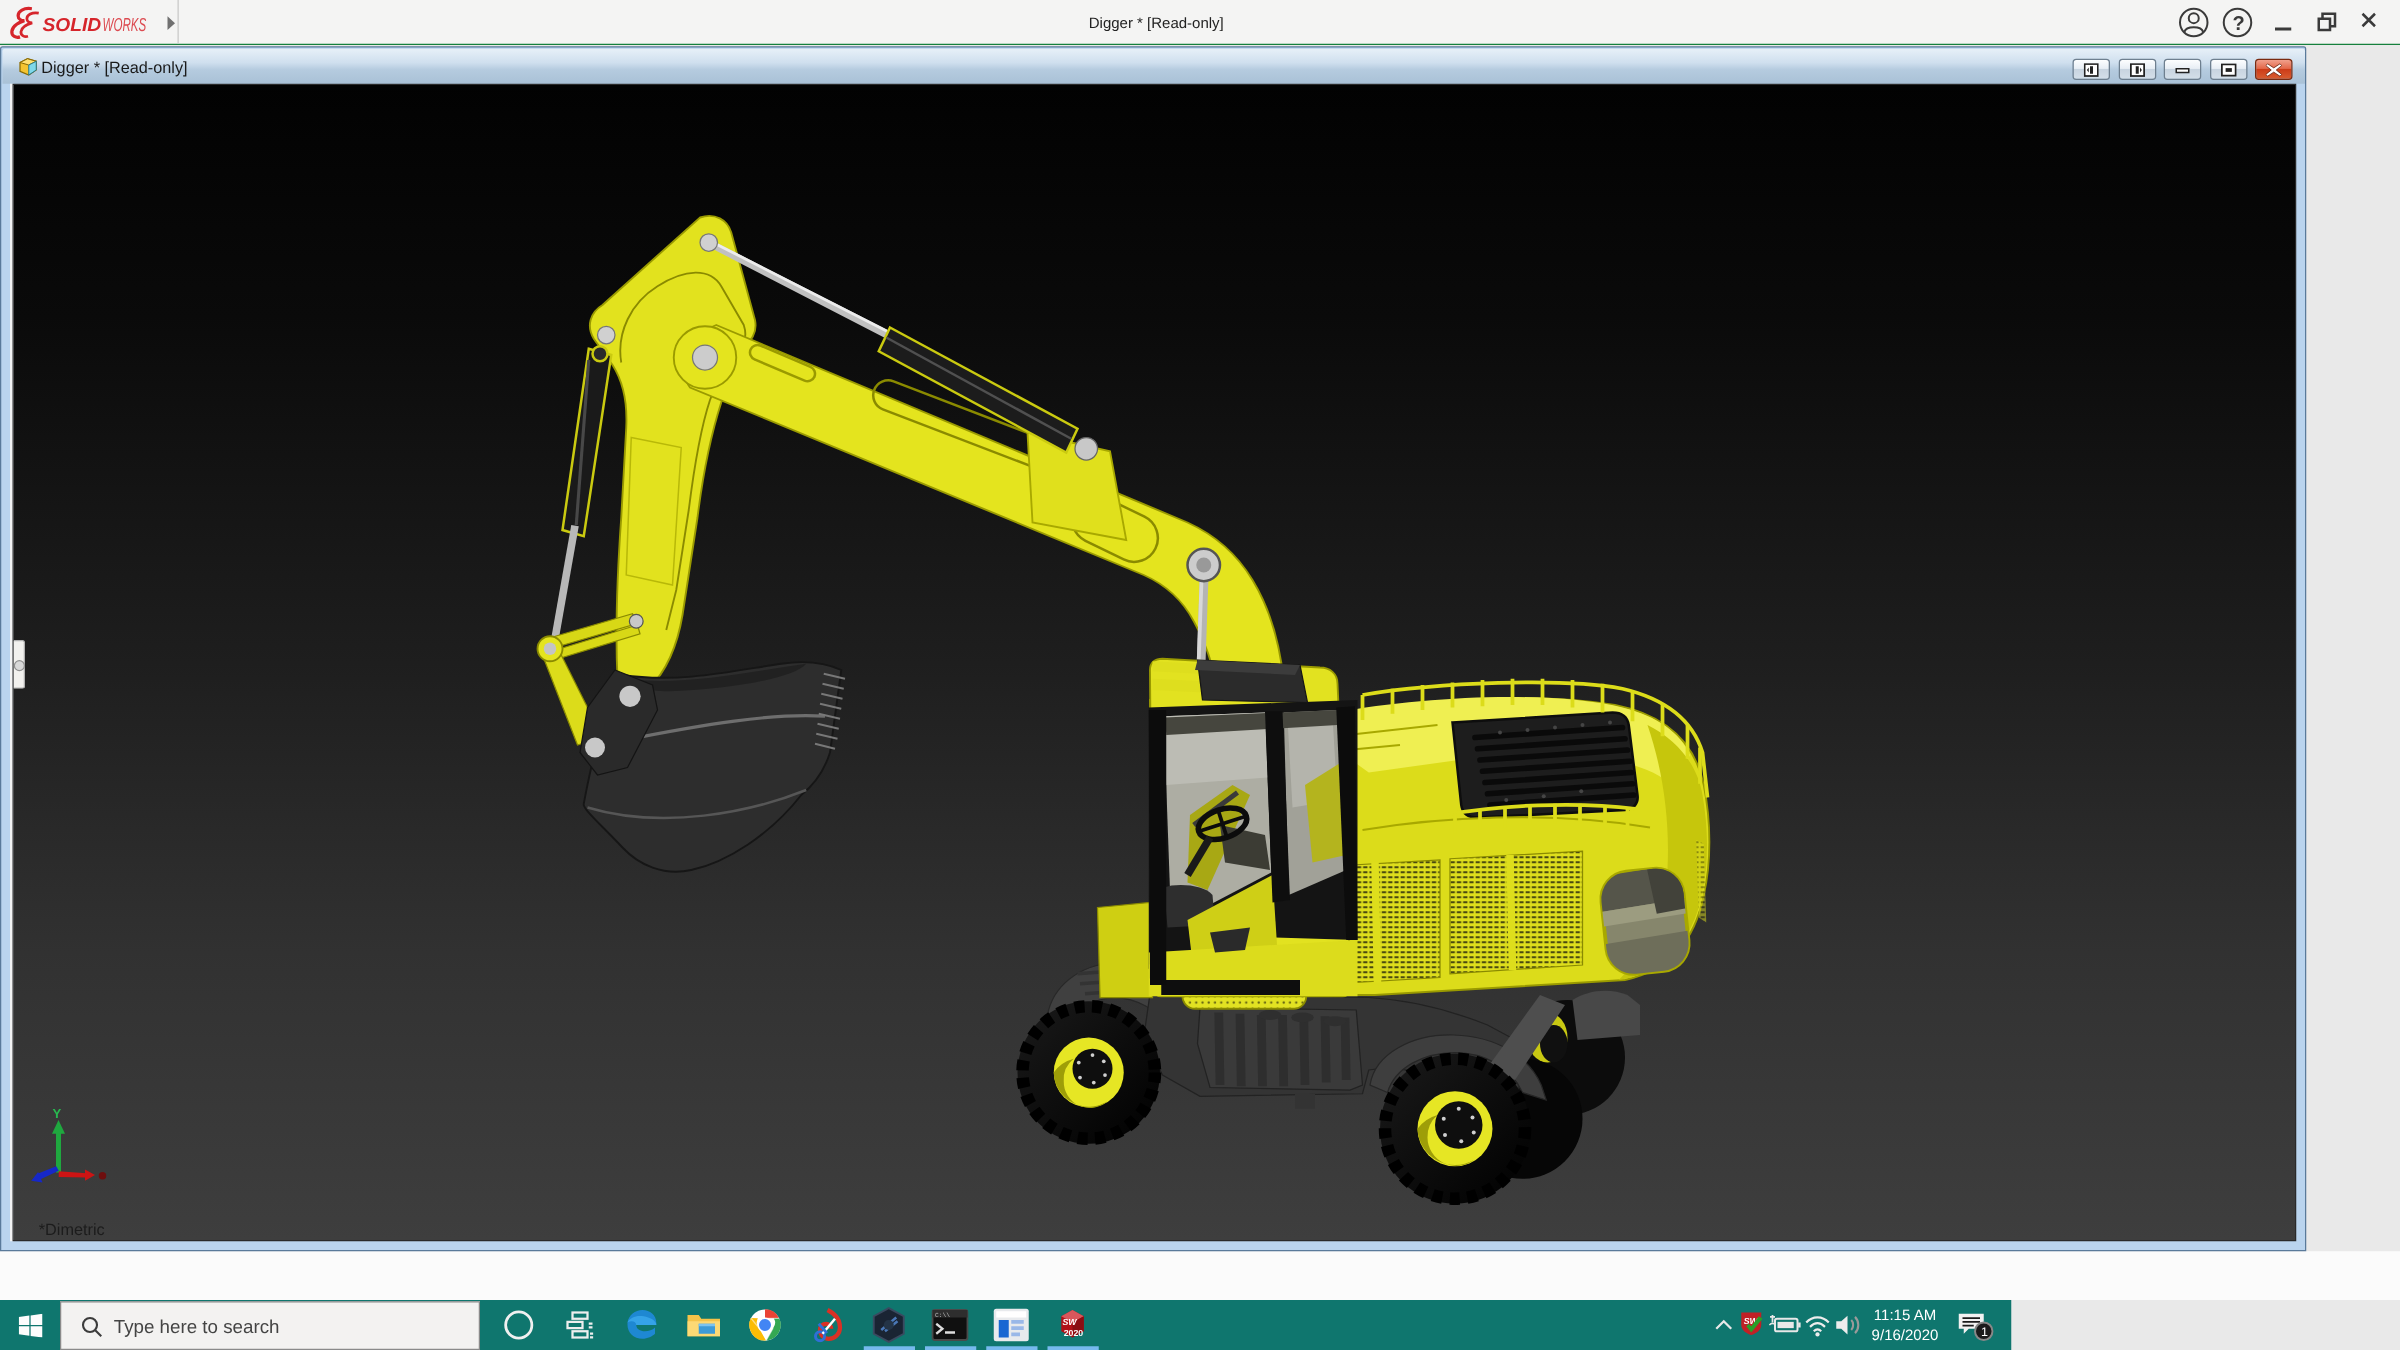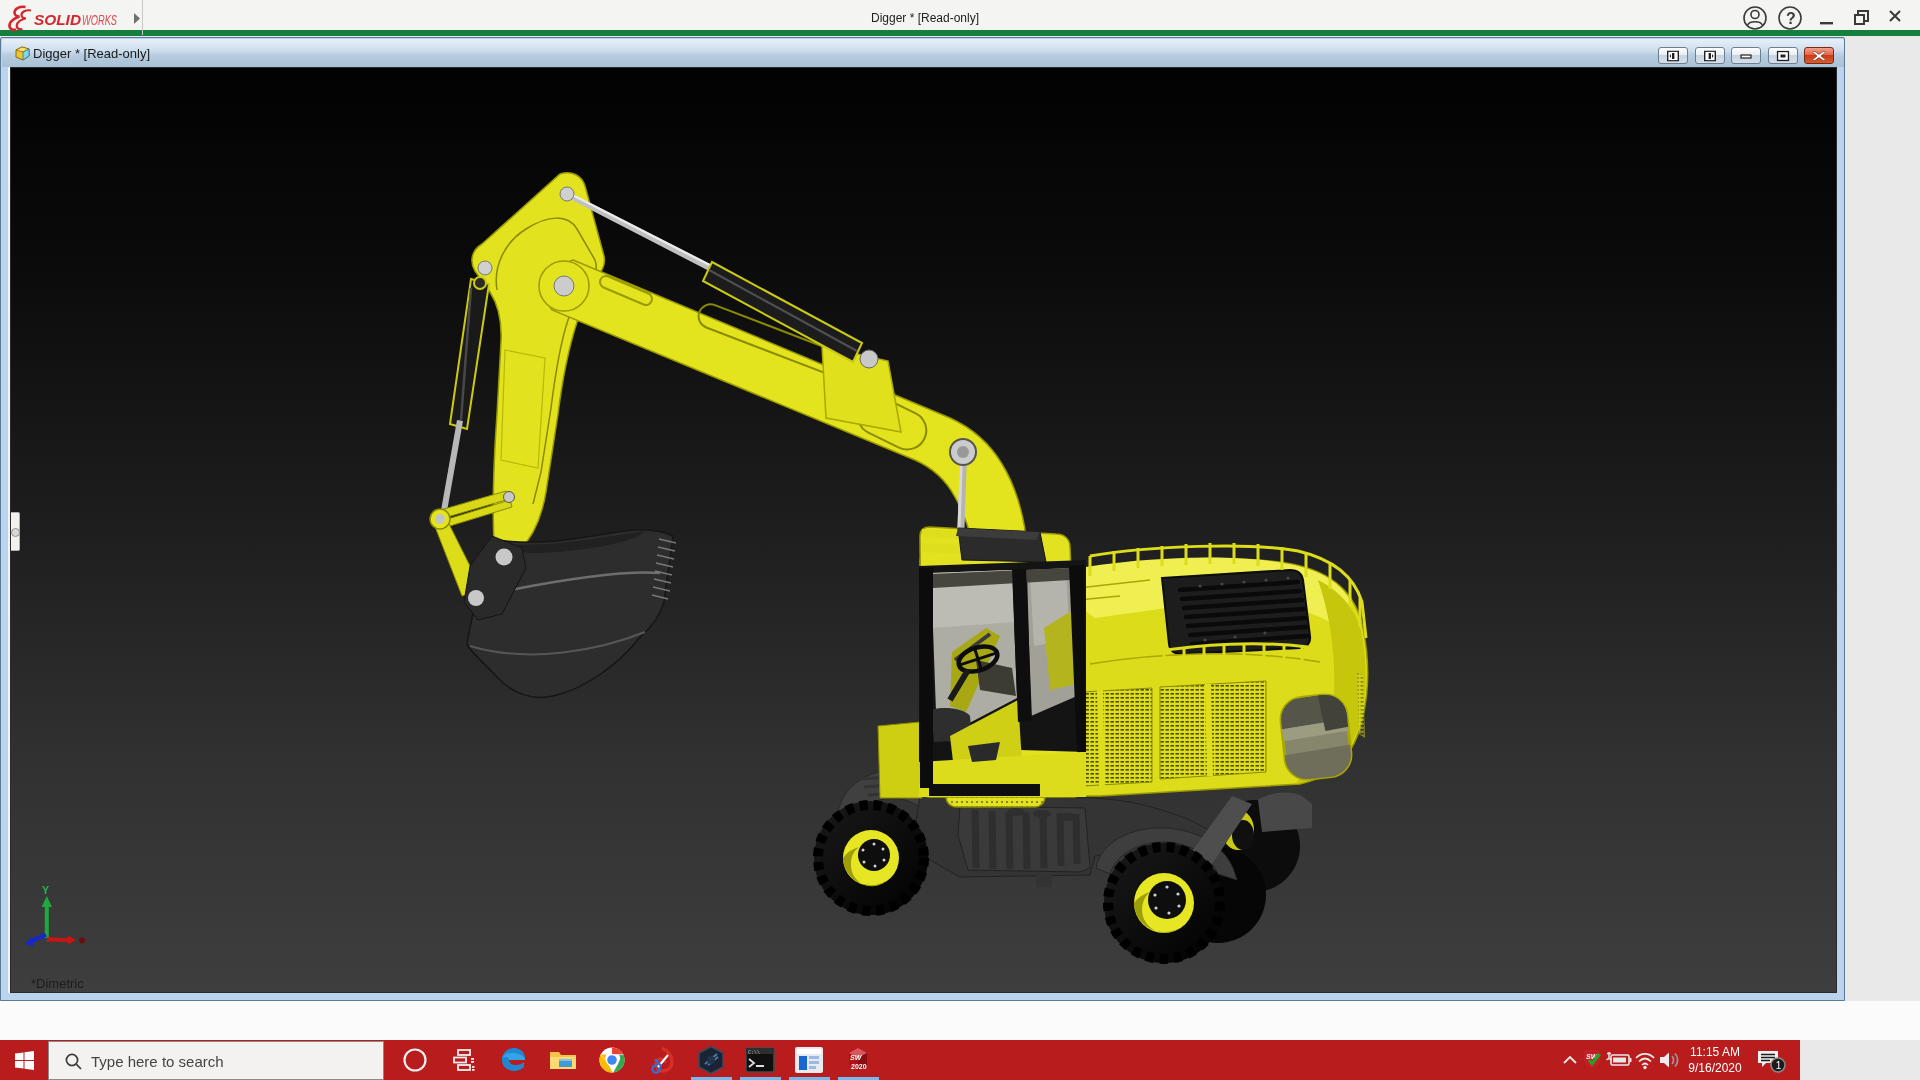--- a/index.html
+++ b/index.html
@@ -1,35 +1,35 @@
 <!DOCTYPE html>
 <html><head>
 <meta charset="utf-8">
 <style>
 * { margin:0; padding:0; box-sizing:border-box; }
 html,body { width:1920px; height:1080px; overflow:hidden; background:#e9e9e9; font-family:"Liberation Sans", sans-serif; }
-#topbar { position:absolute; left:0; top:0; width:1920px; height:36px; background:#f4f4f3; border-bottom:6px solid #15803d; }
+#topbar { position:absolute; left:0; top:0; width:1920px; height:36px; background:#f4f4f3; border-bottom:1px solid #15803d; }
 #logo { position:absolute; left:5px; top:3px; }
 #logosep { position:absolute; left:142px; top:0; width:1px; height:35px; background:#c8c8c8; }
 #apptitle { position:absolute; left:0; right:70px; top:11px; text-align:center; font-size:12px; color:#222; }
 #topicons { position:absolute; right:8px; top:0; height:36px; }
 #belowpane { position:absolute; left:0; top:1001px; width:1920px; height:39px; background:#fbfbfb; }
 #win { position:absolute; left:0px; top:37px; width:1845px; height:964px; background:#bad4ee; border:1px solid #5a7a9a; border-radius:2px 2px 0 0; }
 #titlebar { position:absolute; left:1px; top:1px; width:1842px; height:28px; background:linear-gradient(#e7f0f8 0%, #cfdfee 40%, #b5cbdf 60%, #a9c1d6 100%); border-radius:2px 2px 0 0; }
 #titletext { position:absolute; left:31px; top:7px; font-size:13px; color:#1a1a1a; }
 #viewport { position:absolute; left:9px; top:29px; width:1827px; height:964px; }
 #vpbg { position:absolute; left:0; top:0; width:1827px; height:926px; background:linear-gradient(#020202 0%, #0a0a0a 20%, #1e1e1e 50%, #313131 75%, #3e3e3e 100%); border:1px solid #2a2a2a; }
 #lefttab { position:absolute; left:1px; top:445px; width:9px; height:39px; background:#f2f1ee; border:1px solid #b0b0b0; border-left:none; border-radius:0 2px 2px 0; }
 #lefttab:after { content:""; position:absolute; left:0px; top:15px; width:7px; height:7px; border:1px solid #909090; border-radius:50%; background:#d8d8d8; }
 #dimetric { position:absolute; left:21px; top:909px; font-size:13px; font-weight:normal; color:#1c1c1c; }
 #winbtns { position:absolute; right:10px; top:8px; }
 .wb { display:inline-block; width:30px; height:17px; margin-left:2px; border:1px solid #6e7f8f; border-radius:3px; background:linear-gradient(#fdfeff 0%, #e8eef5 45%, #c8d4e0 50%, #d4dfe9 100%); vertical-align:top; position:relative; }
 .wb svg { position:absolute; left:50%; top:50%; transform:translate(-50%,-50%); }
 .wbred { background:linear-gradient(#f0a08c 0%, #e4684a 45%, #cc3c18 50%, #d85c30 100%); border-color:#7a2a10; }
-#taskbar { position:absolute; left:0; top:1040px; width:1800px; height:40px; background:#b91c1c;text-decoration:underline; }
+#taskbar { position:absolute; left:0; top:1040px; width:1609px; height:40px; background:#0f766e;text-decoration:underline; }
 #searchbox { position:absolute; left:48px; top:1px; width:336px; height:39px; background:#f3f2f1; border:1px solid #8a8a8a; }
 #searchbox span { position:absolute; left:42px; top:11px; font-size:15px; color:#444; }
 .tbicon { position:absolute; top:0px; width:44px; height:40px; }
 .tbicon svg { position:absolute; left:50%; top:50%; transform:translate(-50%,-50%); }
 .underline { position:absolute; top:37px; height:3px; background:#76b9ed; }
 #tray { position:absolute; right:0; top:0; height:40px; }
 #clock { position:absolute; right:50px; top:4px; width:70px; text-align:center; font-size:12px; color:#fff; line-height:16px; }
 </style>
 </head>
 <body>

